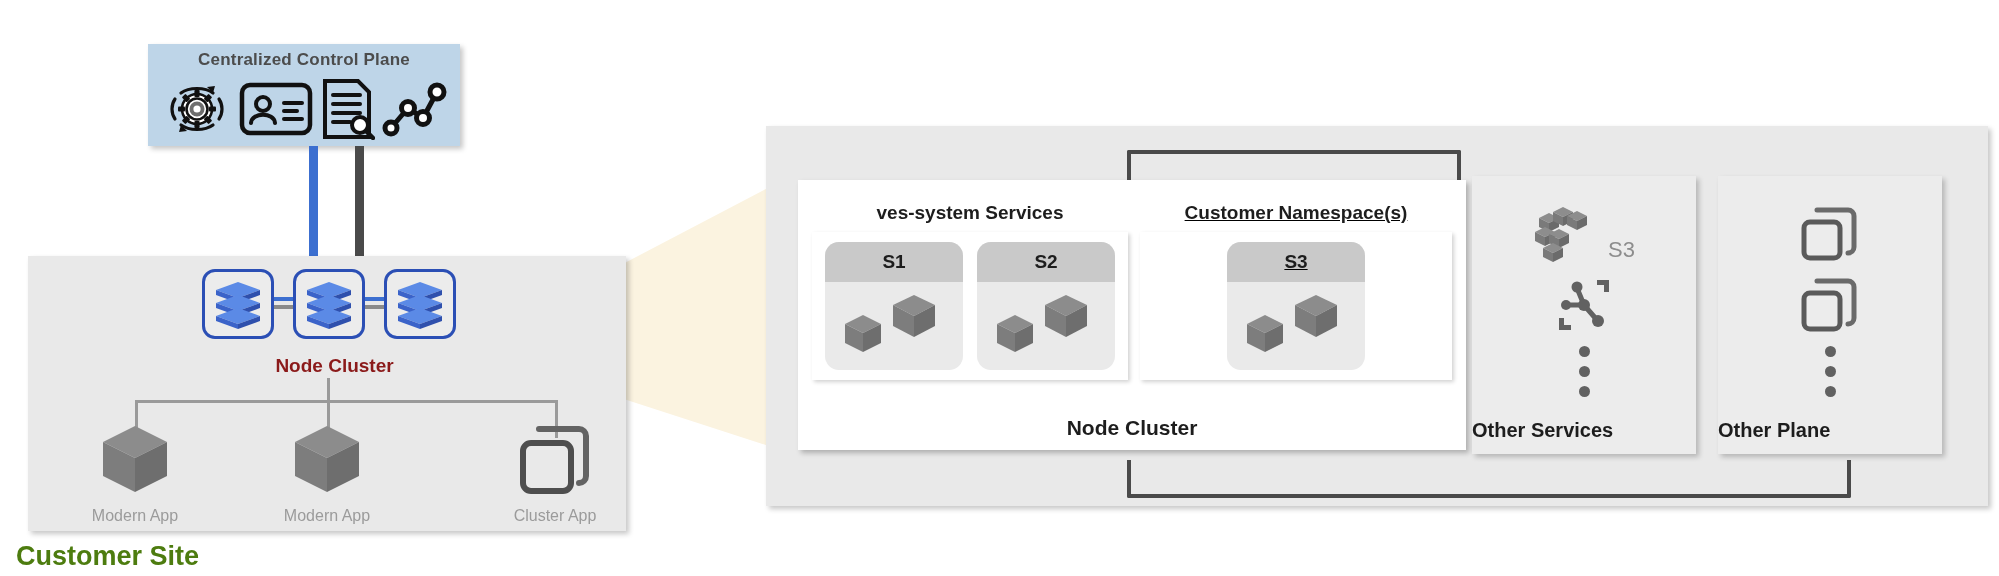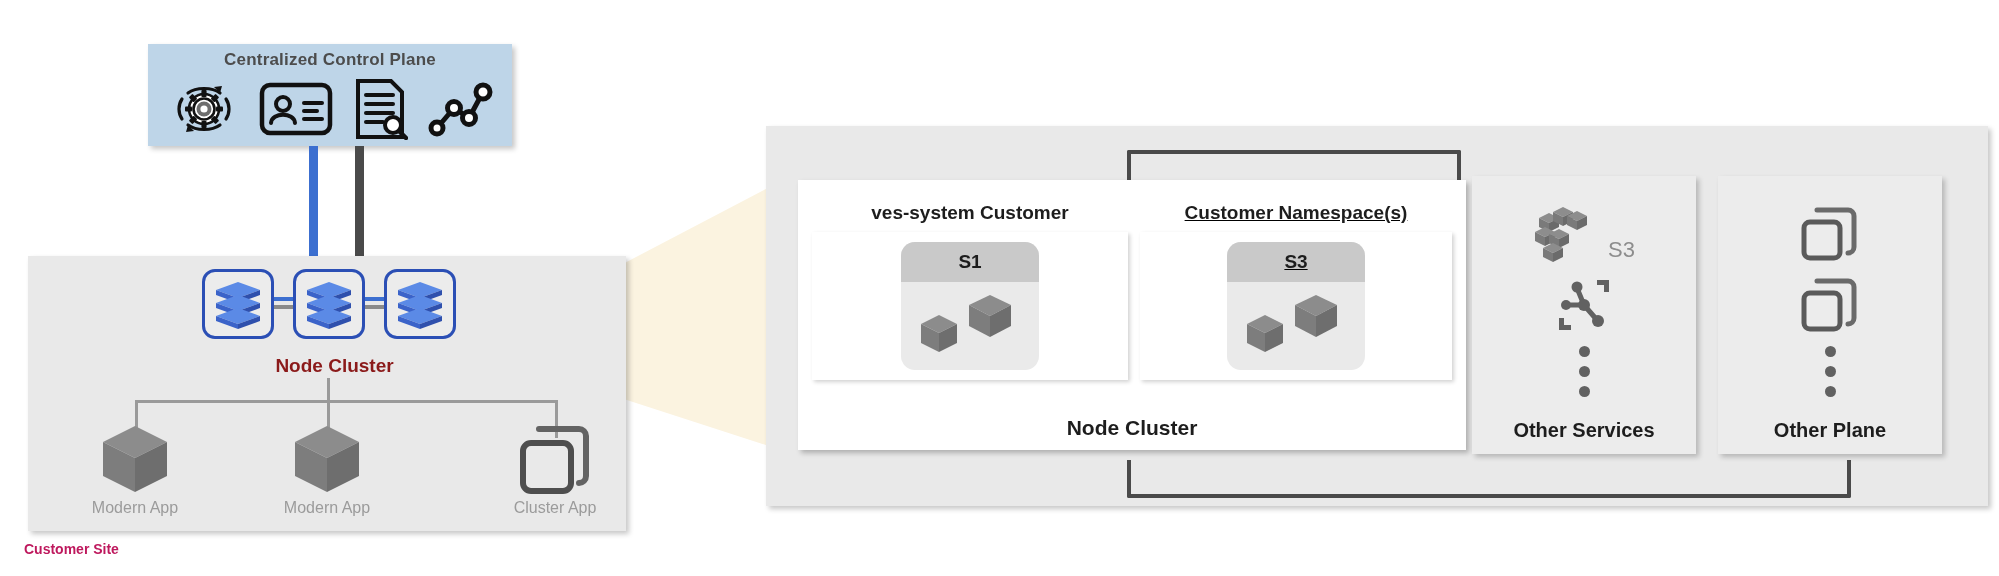--- a/index.html
+++ b/index.html
@@ -18,21 +18,21 @@
     background:#e9e9e9;
     box-shadow:3px 3px 5px rgba(0,0,0,.22);
   }
   .panel-white{
     background:#ffffff;
     box-shadow:3px 3px 5px rgba(0,0,0,.25);
   }
 
   
   #control-plane{
-    left:148px;top:44px;width:364px;height:102px;
+    left:148px;top:44px;width:312px;height:102px;
     background:#bed5e8;
   }
   #control-plane-title{
     position:absolute;left:0;right:0;top:6px;
     text-align:center;
     font-size:17px;font-weight:bold;color:#4c4c4c;
     letter-spacing:.2px;
   }
   .cp-icons{
     position:absolute;left:0;top:30px;width:100%;height:70px;
@@ -47,22 +47,22 @@
   }
   #link-gray{
     left:355px;top:146px;width:9px;height:110px;background:#4a4a4a;
   }
 
   
   #customer-site{
     left:28px;top:256px;width:598px;height:275px;
   }
   #customer-site-label{
-    left:24px;top:541px;
-    font-size:14px;font-weight:bold;color:#be185d;
+    left:16px;top:541px;
+    font-size:27px;font-weight:bold;color:#4d7c0f;
   }
 
   .node-box{
     position:absolute;top:269px;width:72px;height:70px;
     border:3px solid #2b4fb5;border-radius:13px;background:#ececec;
     box-sizing:border-box;
   }
   #node-1{left:202px;}
   #node-2{left:293px;}
   #node-3{left:384px;}
@@ -85,21 +85,21 @@
   .tree-leg{position:absolute;top:400px;width:3px;height:38px;background:#9a9a9a;}
   #tree-leg-1{left:135px;}
   #tree-leg-2{left:327px;}
   #tree-leg-3{left:555px;}
 
   .app-item{position:absolute;width:150px;text-align:center;}
   #app-1{left:60px;top:420px;}
   #app-2{left:252px;top:420px;}
   #app-3{left:480px;top:420px;}
   .app-item .glyph{height:78px;display:flex;align-items:center;justify-content:center;}
-  .app-item .caption{font-size:16px;color:#9b9b9b;margin-top:1px;}
+  .app-item .caption{font-size:16px;color:#9b9b9b;margin-top:9px;}
 
   
   #zoom-funnel{
     left:596px;top:168px;width:210px;height:290px;
   }
 
   
   #site-detail{
     left:766px;top:126px;width:1222px;height:380px;
   }
@@ -157,21 +157,21 @@
     background:#ececec;
     box-shadow:3px 3px 5px rgba(0,0,0,.22);
   }
   #other-services{left:1472px;}
   #other-apps{left:1718px;}
   .side-panel .stack{
     position:absolute;left:0;right:0;top:24px;bottom:54px;
     display:flex;flex-direction:column;align-items:center;justify-content:space-around;
   }
   .side-panel .sp-label{
-    position:absolute;left:0;right:0;bottom:12px;text-align:center;
+    position:absolute;left:0;right:0;bottom:12px;
     font-size:20px;font-weight:bold;color:#1d1d1d;margin-top:16px;
   }
   .dots{display:flex;flex-direction:column;gap:9px;align-items:center;}
   .dots i{display:block;width:11px;height:11px;border-radius:50%;background:#616161;}
   .s3mark{position:relative;width:98px;height:66px;}
   .s3mark .s3txt{
     position:absolute;right:-2px;bottom:6px;font-size:22px;color:#8d8d8d;
     font-family:"Liberation Sans", sans-serif;
   }
 </style>
@@ -368,24 +368,43 @@
   <div class="abs" id="customer-site-label">Customer Site</div>
 
   <div class="abs panel-gray" id="site-detail"></div>
 
   <div class="abs bracket" id="bracket-top"></div>
   <div class="abs bracket" id="bracket-bottom"></div>
 
   <div class="abs panel-white" id="node-cluster-card">
 
     <div class="ns-group" id="ns-group-0">
-      <div class="ns-title">ves-system Customer</div>
+      <div class="ns-title">ves-system Services</div>
       <div class="ns-body">
         <div class="pod">
           <div class="pod-head">S1</div>
+          <div class="pod-body">
+            <span class="ic a">
+              <svg width="40" height="42" viewBox="0 0 40 42">
+                <polygon points="20,3 38,12 20,21 2,12" fill="#8c8c8c"></polygon>
+                <polygon points="2,12 20,21 20,40 2,31" fill="#7d7d7d"></polygon>
+                <polygon points="38,12 20,21 20,40 38,31" fill="#6e6e6e"></polygon>
+              </svg>
+            </span>
+            <span class="ic b">
+              <svg width="46" height="48" viewBox="0 0 46 48">
+                <polygon points="23,3 44,13 23,24 2,13" fill="#8c8c8c"></polygon>
+                <polygon points="2,13 23,24 23,45 2,34" fill="#7d7d7d"></polygon>
+                <polygon points="44,13 23,24 23,45 44,34" fill="#6e6e6e"></polygon>
+              </svg>
+            </span>
+          </div>
+        </div>
+        <div class="pod">
+          <div class="pod-head">S2</div>
           <div class="pod-body">
             <span class="ic a">
               <svg width="40" height="42" viewBox="0 0 40 42">
                 <polygon points="20,3 38,12 20,21 2,12" fill="#8c8c8c"></polygon>
                 <polygon points="2,12 20,21 20,40 2,31" fill="#7d7d7d"></polygon>
                 <polygon points="38,12 20,21 20,40 38,31" fill="#6e6e6e"></polygon>
               </svg>
             </span>
             <span class="ic b">
               <svg width="46" height="48" viewBox="0 0 46 48">

